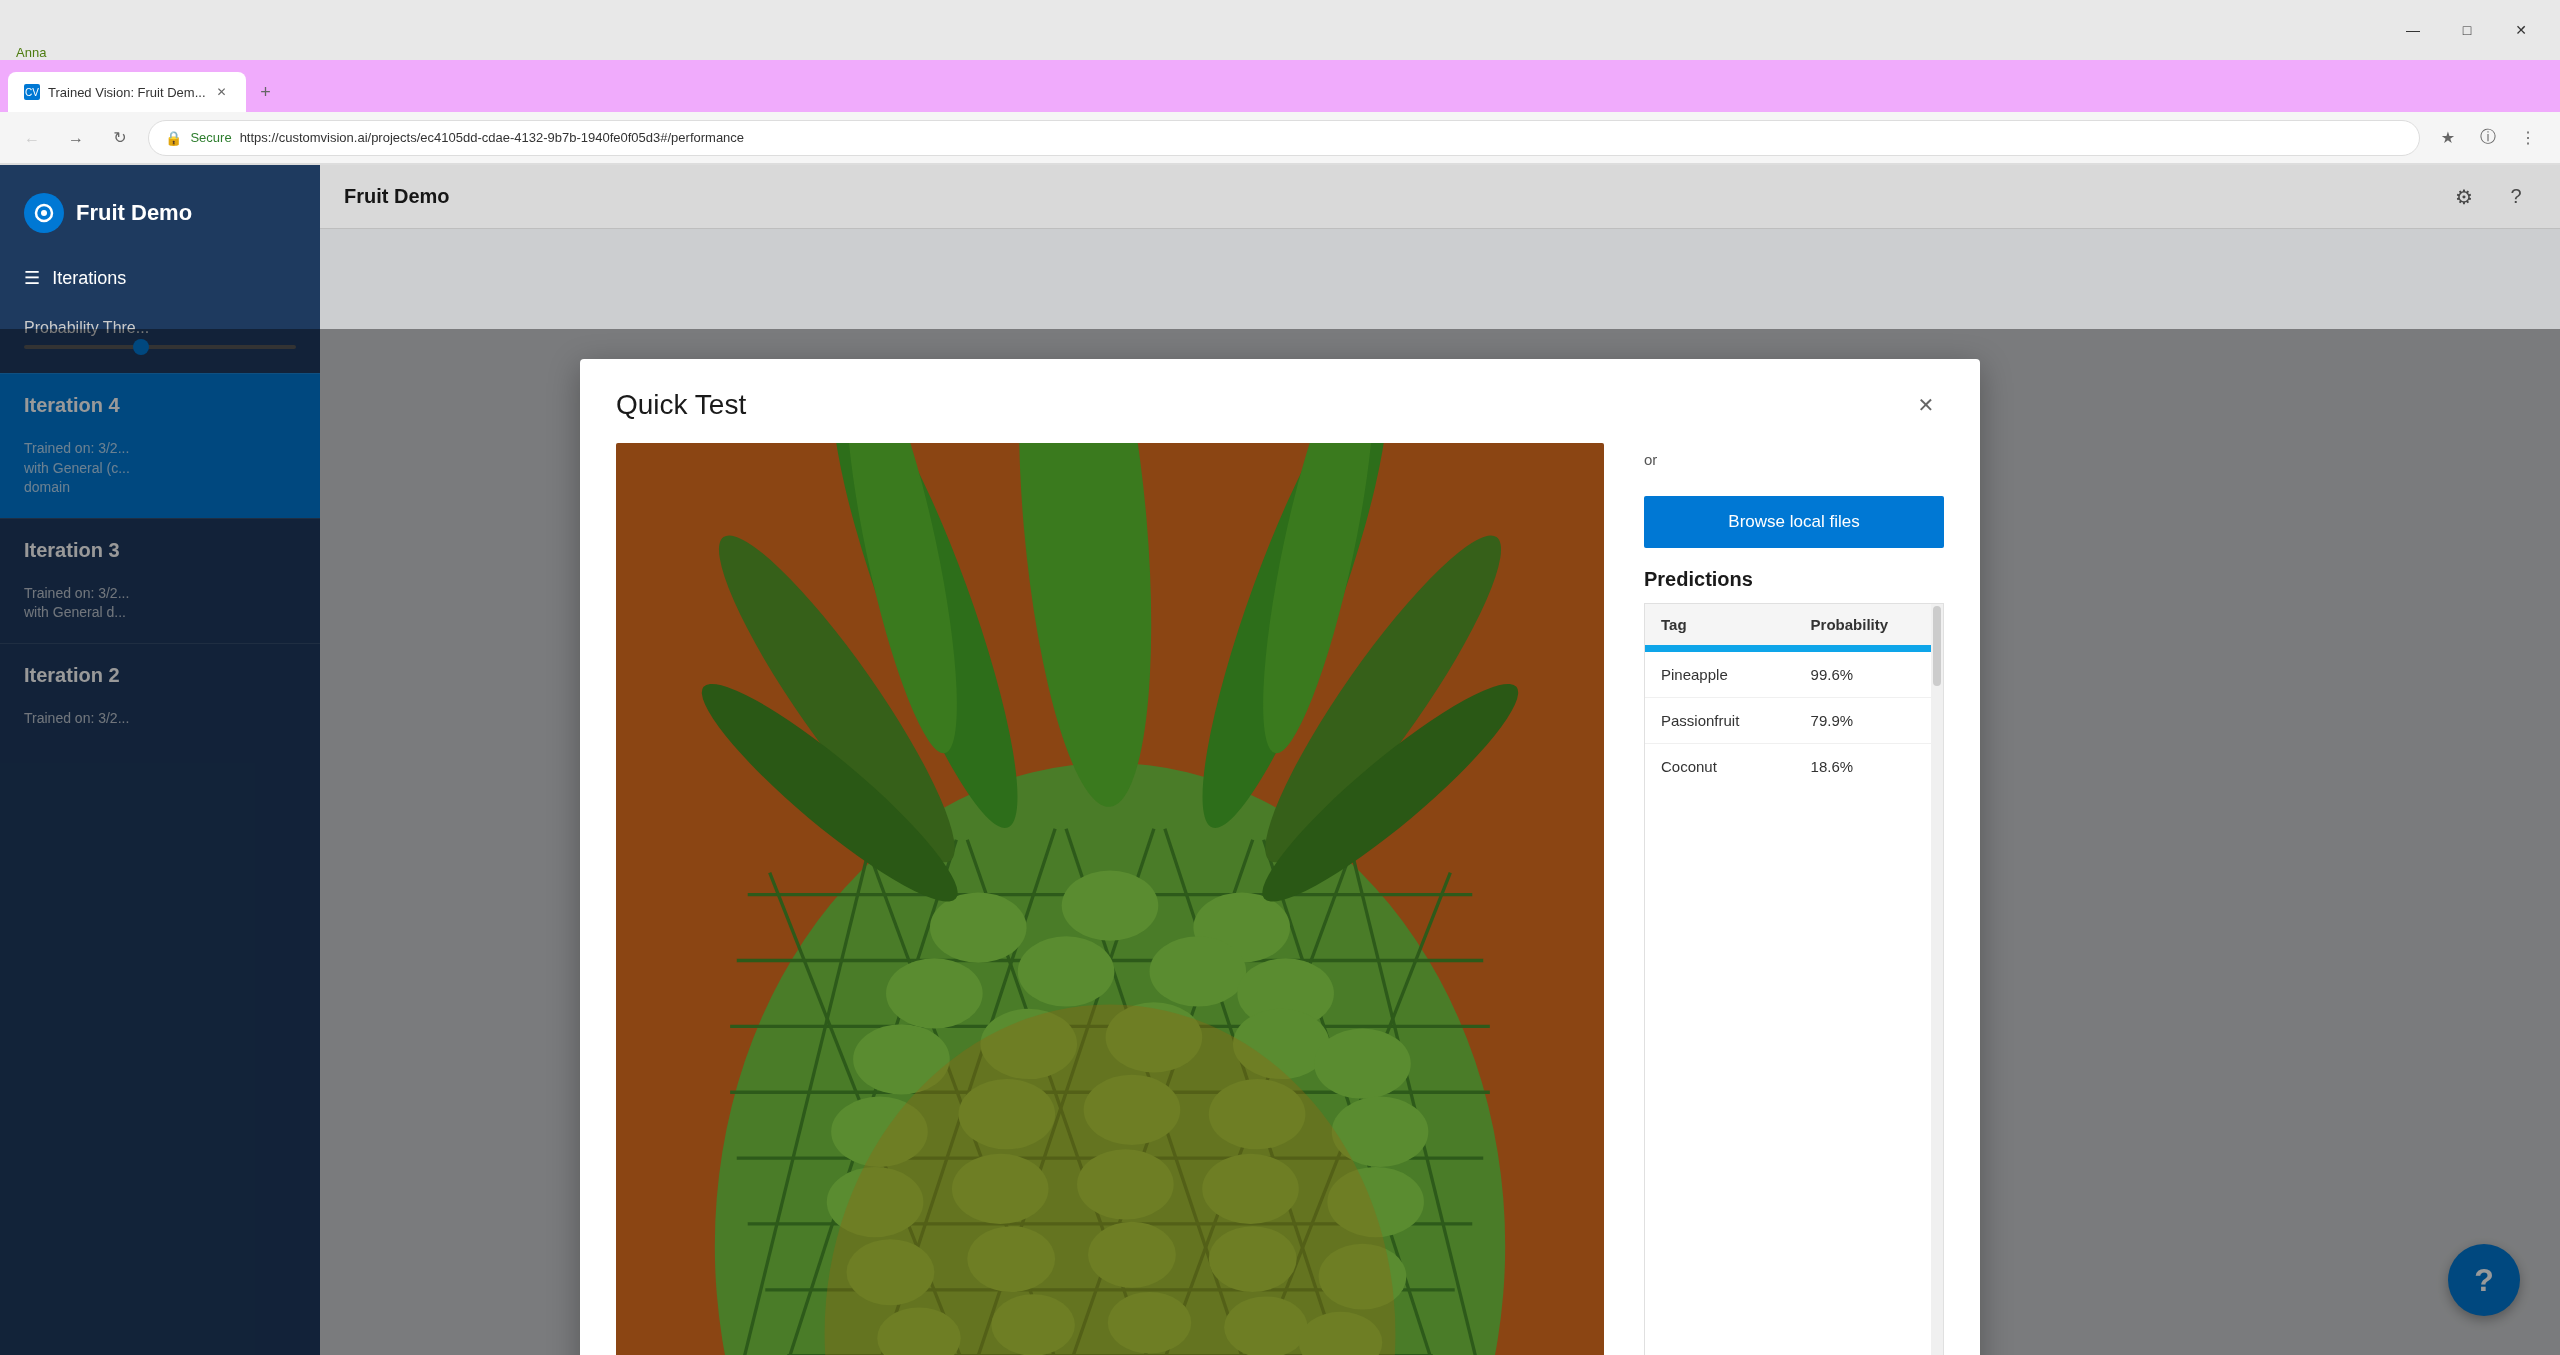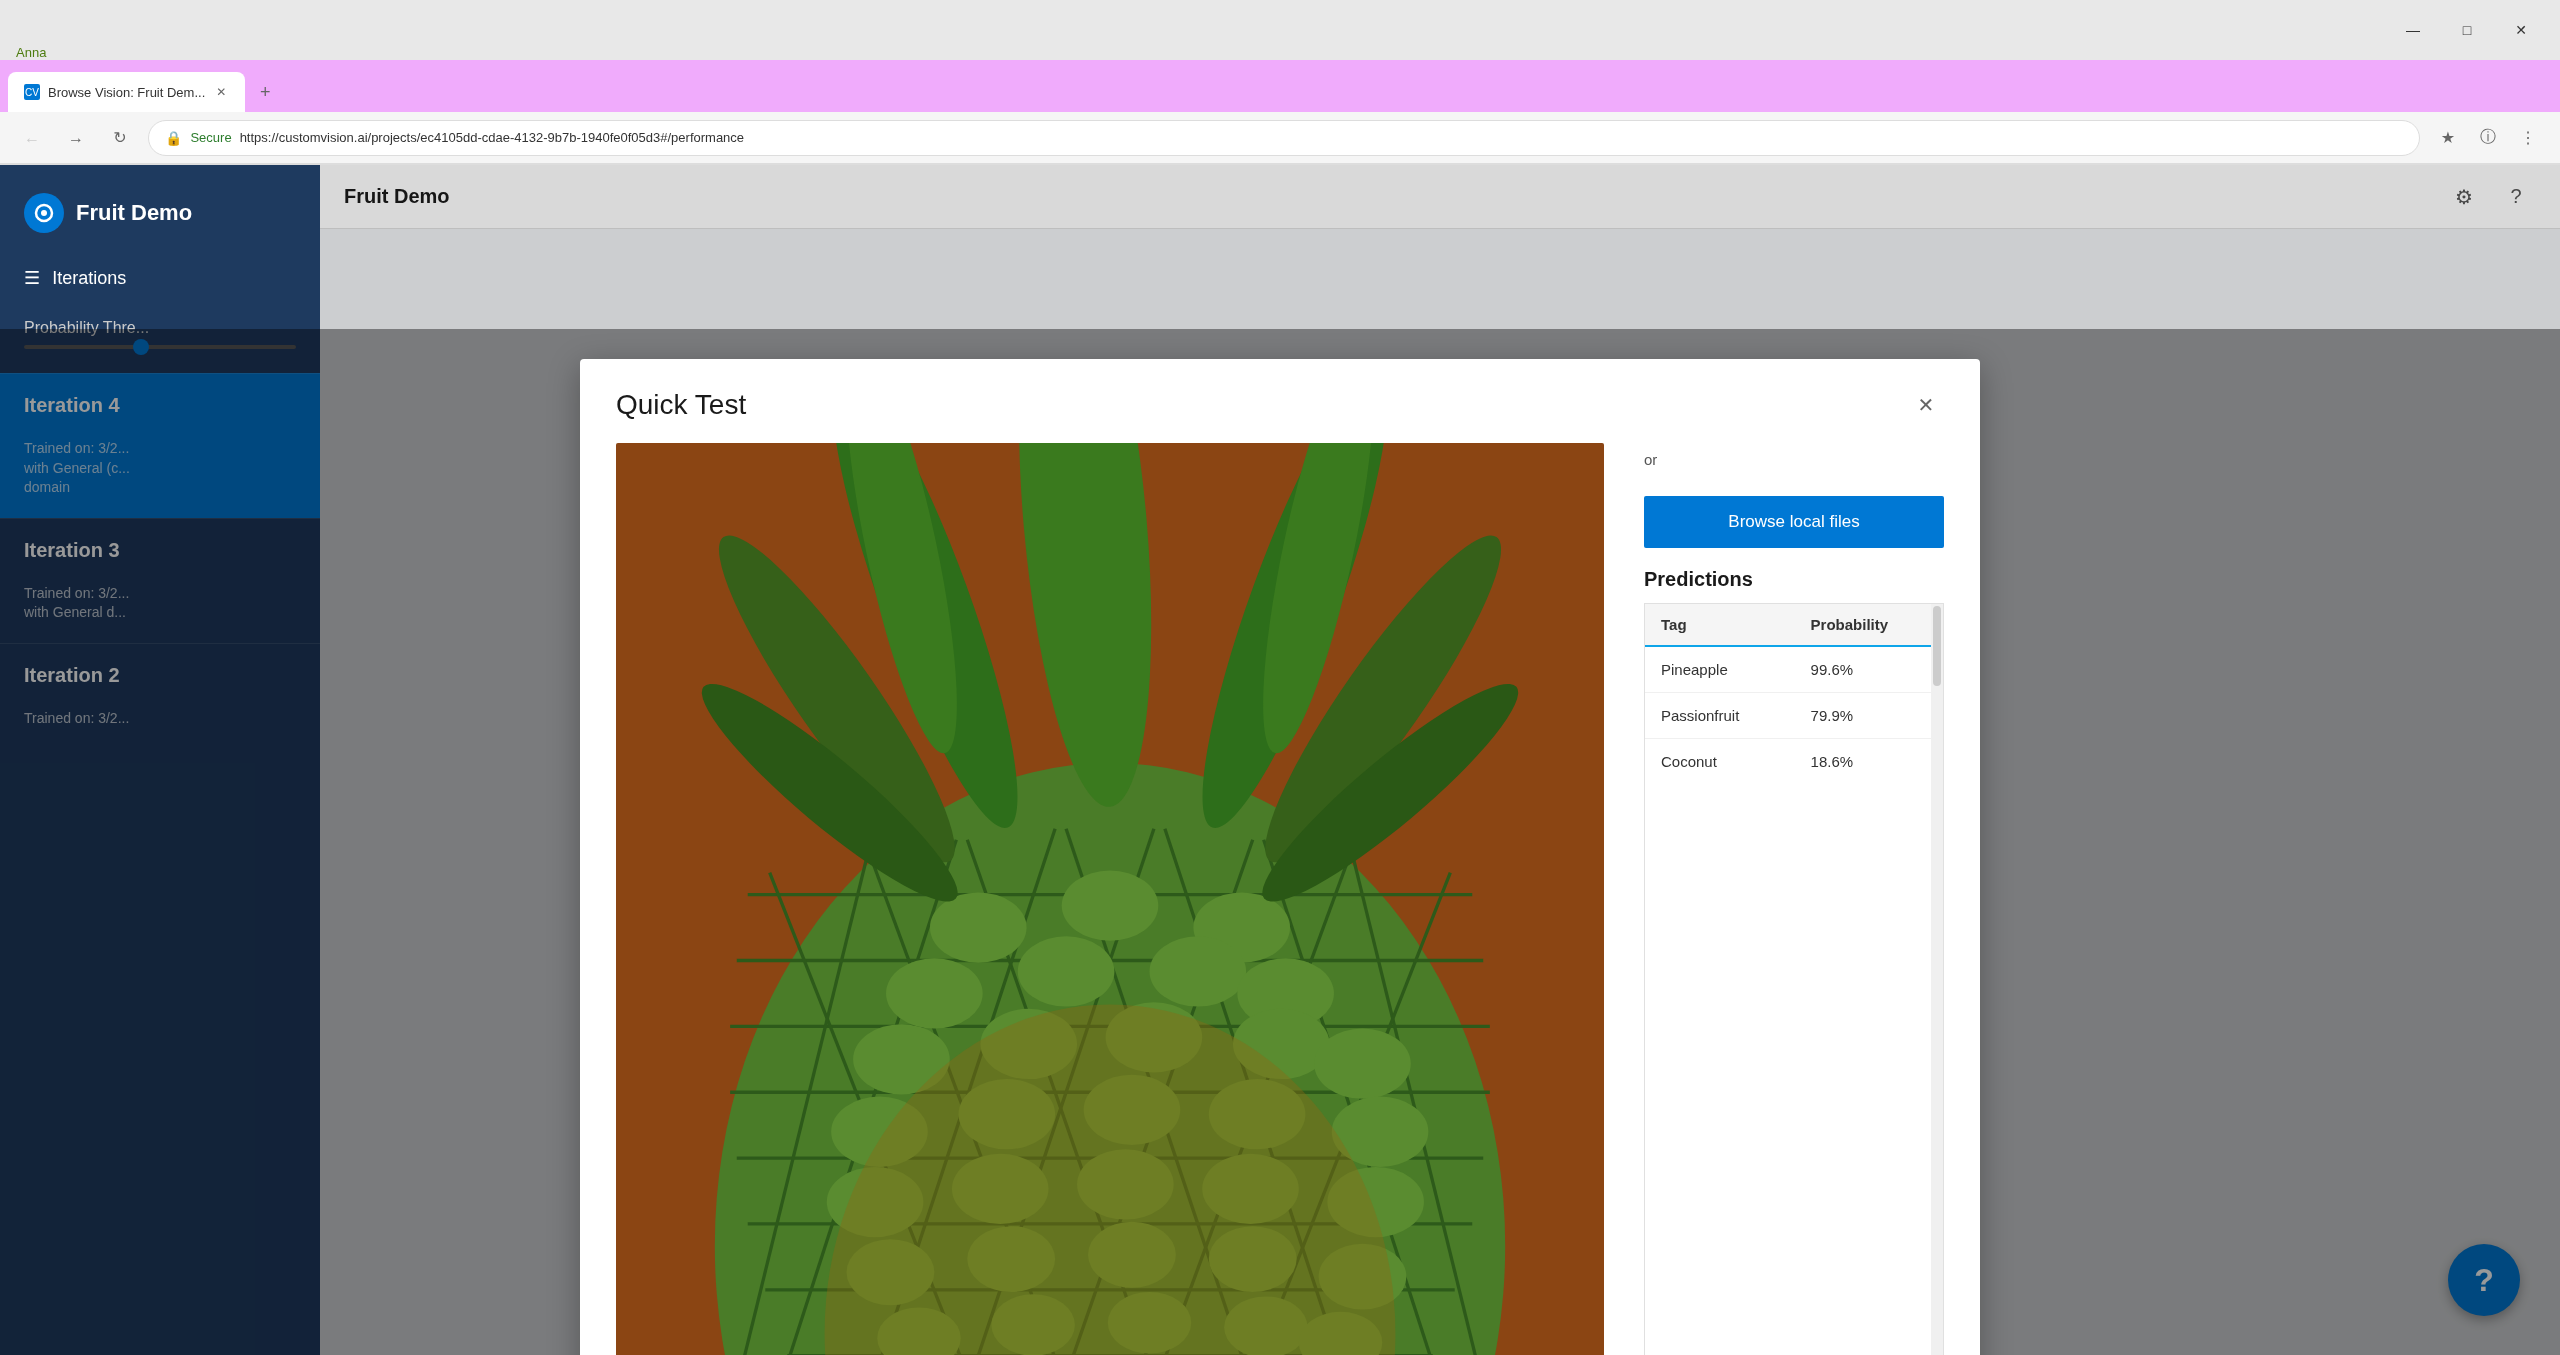--- a/index.html
+++ b/index.html
@@ -395,21 +395,21 @@
       width: 100%;
       border-collapse: collapse;
     }
     .predictions-table th {
       background: #f5f5f5;
       text-align: left;
       padding: 12px 16px;
       font-size: 15px;
       font-weight: 600;
       color: #333;
-      border-bottom: 2px solid #0ea5e9;
+      border-bottom: 7px solid #0ea5e9;
     }
     .predictions-table td {
       padding: 14px 16px;
       font-size: 15px;
       color: #333;
       border-bottom: 1px solid #f0f0f0;
     }
     .predictions-table tbody tr:last-child td {
       border-bottom: none;
     }
@@ -494,21 +494,21 @@
     <div class="title-bar-controls">
       <div class="title-bar-btn">—</div>
       <div class="title-bar-btn">□</div>
       <div class="title-bar-btn">✕</div>
     </div>
   </div>
 
   <div class="tab-bar">
     <div class="tab">
       <div class="tab-favicon">CV</div>
-      <span>Browse Vision: Fruit Dem...</span>
+      <span>Trained Vision: Fruit Dem...</span>
       <div class="tab-close">✕</div>
     </div>
     <div class="new-tab-btn">+</div>
   </div>
 
   <div class="address-bar">
     <div class="nav-btn disabled">←</div>
     <div class="nav-btn">→</div>
     <div class="nav-btn">↻</div>
     <div class="url-bar">

